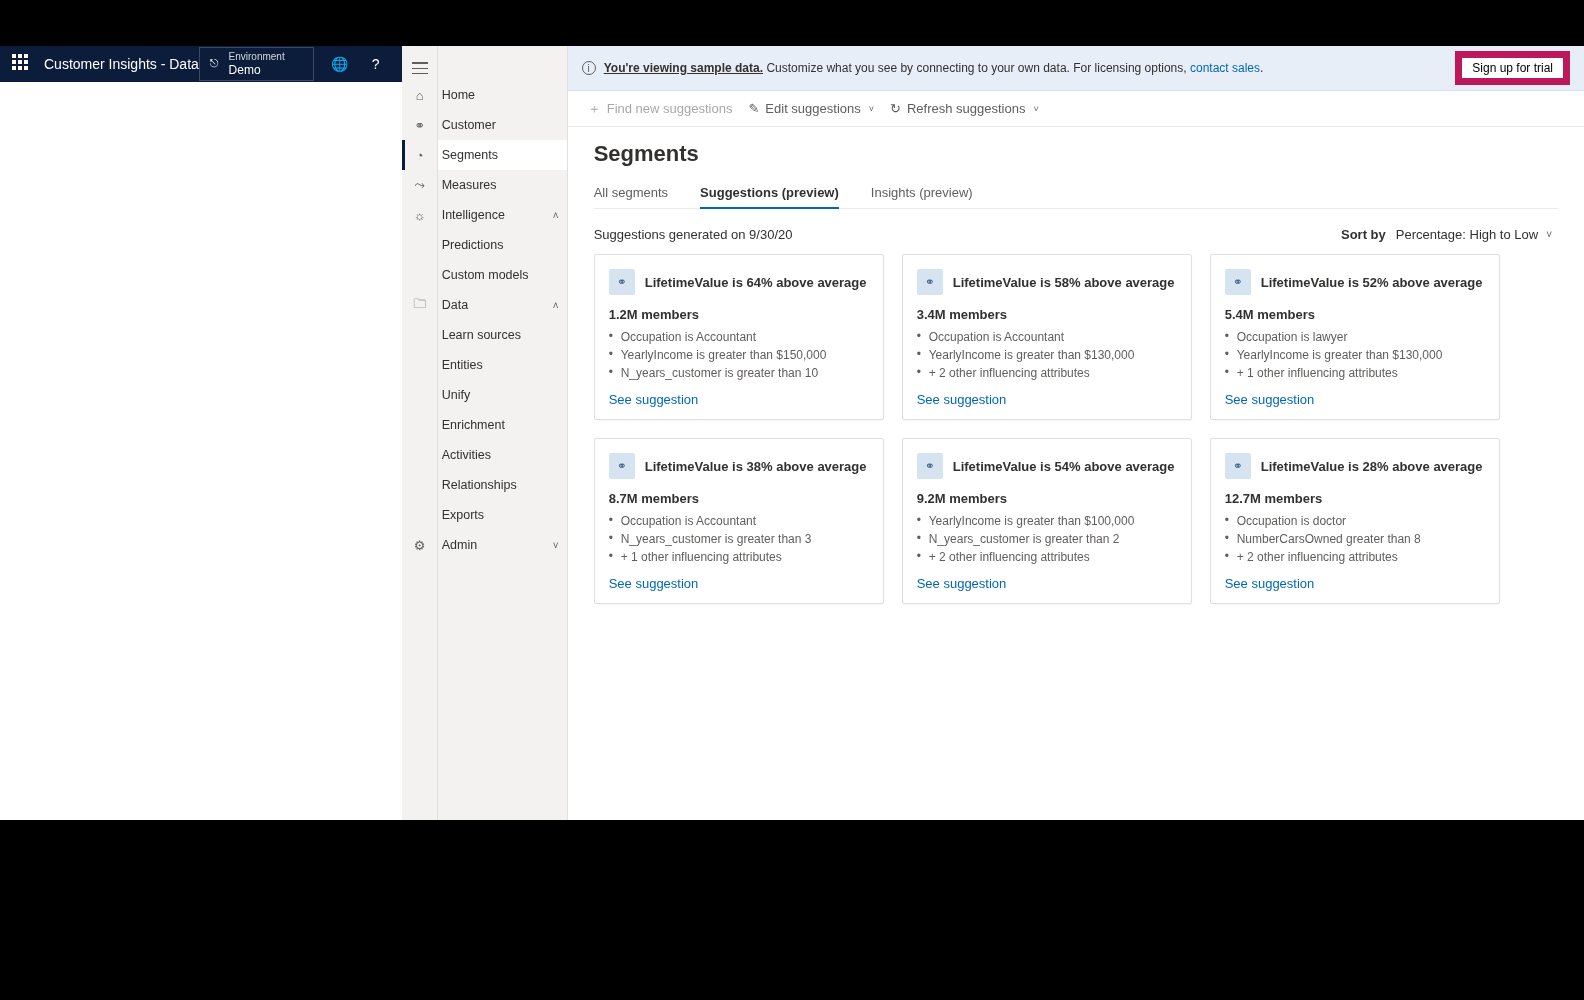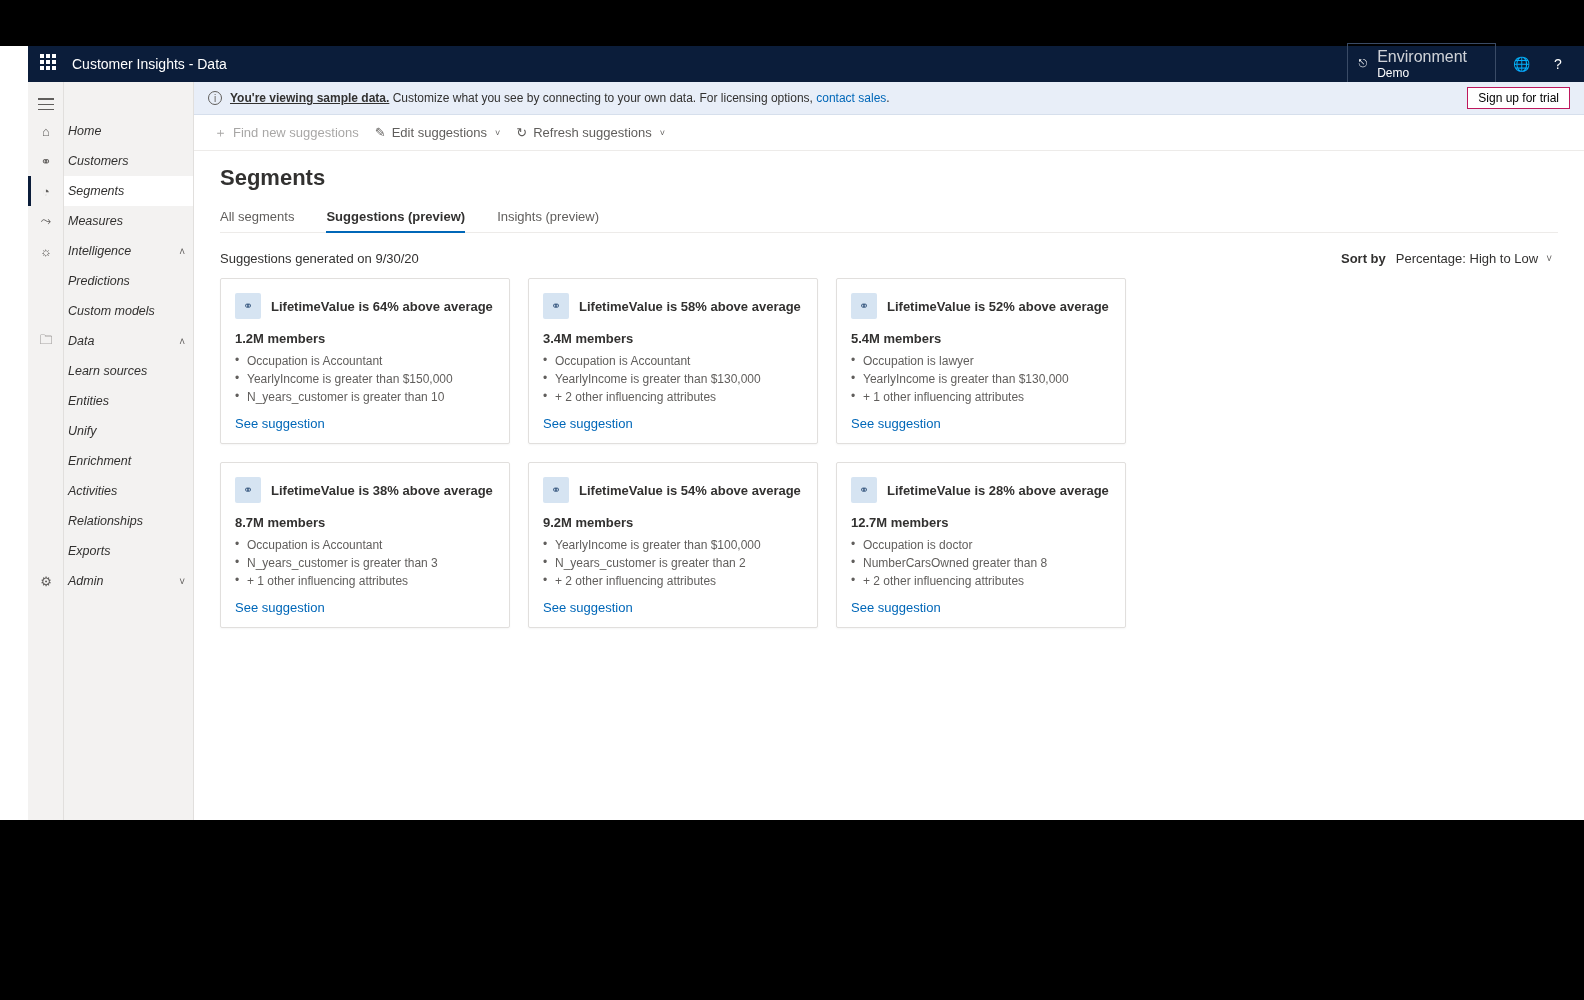--- a/index.html
+++ b/index.html
@@ -13,22 +13,21 @@
   color: #323130;
 }
 .viewport {
   position: absolute;
   top: 46px;
   left: 0;
   right: 0;
   bottom: 180px;
   background: #fff;
   display: flex;
-  flex-direction: column;
-  padding-left: 28px;
+  flex-direction: row;
 }
 .topbar {
   height: 36px;
   background: #0b1d3a;
   display: flex;
   align-items: center;
   padding: 0 8px;
   color: #fff;
 }
 .waffle {
@@ -46,21 +45,21 @@
 .env-box {
   border: 1px solid #3a4b66;
   padding: 3px 28px 3px 10px;
   margin-right: 8px;
   display: flex;
   align-items: center;
   gap: 10px;
   font-size: 11px;
   line-height: 1.2;
 }
-.env-box .lbl { font-size: 16px; opacity: .8; }
+.env-box .lbl { font-size: 10px; opacity: .8; }
 .env-box .val { font-size: 12px; }
 .topbar-icon {
   width: 36px; height: 36px;
   display: flex; align-items: center; justify-content: center;
   cursor: pointer;
   font-size: 14px;
 }
 .body-row { flex:1; display:flex; min-height:0; }
 .leftrail {
   width: 36px;
@@ -74,21 +73,20 @@
   cursor:pointer;
 }
 .hamburger div { width:16px; border-top:1px solid #605e5c; }
 .hamburger-lines { display:flex; flex-direction:column; gap:4px; }
 .sidenav {
   width: 130px;
   background: #f3f2f1;
   border-right: 1px solid #e1dfdd;
   padding-top: 34px;
   position: relative;
-  font-style: italic;
 }
 .nav-item {
   height: 30px;
   display:flex;
   align-items:center;
   padding: 0 8px 0 4px;
   font-size: 12.5px;
   color: #323130;
   cursor:pointer;
   position: relative;
@@ -128,21 +126,21 @@
 }
 .notice .info-i {
   width:14px;height:14px;border:1px solid #605e5c;border-radius:50%;
   display:inline-flex;align-items:center;justify-content:center;
   font-size:10px;color:#605e5c;
 }
 .notice a { color:#0067b8; cursor:pointer; }
 .notice b { font-weight:600;text-decoration:underline; }
 .notice-spacer{flex:1}
 .signup-btn {
-  background:#fff;border:1px solid #be185d;
+  background:#fff;border:7px solid #be185d;
   padding:3px 10px;font-size:12px;cursor:pointer;
 }
 .cmdbar {
   height:36px;
   display:flex;
   align-items:center;
   gap:16px;
   padding: 0 20px;
   border-bottom:1px solid #edebe9;
   font-size:13px;
@@ -251,21 +249,21 @@
           <div class="rail-icon"></div>
           <div class="rail-icon"></div>
           <div class="rail-icon">⚙</div>
         </div>
       </div>
       <div class="sidenav">
         <div class="nav-item">
             <span>Home</span>
           </div>
         <div class="nav-item">
-            <span>Customers</span>
+            <span>Customer</span>
           </div>
         <div class="nav-item active">
             <span>Segments</span>
           </div>
         <div class="nav-item">
             <span>Measures</span>
           </div>
         <div class="nav-item">
             <span>Intelligence</span>
             <span class="chev">˄</span>

